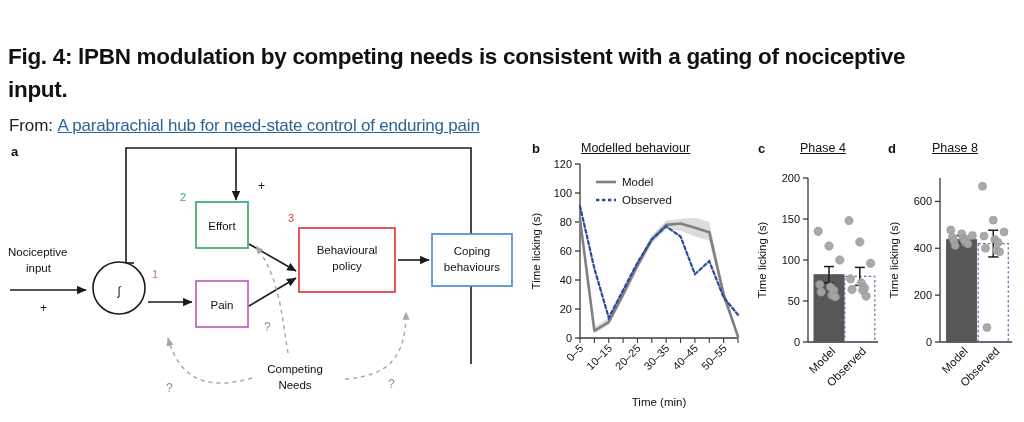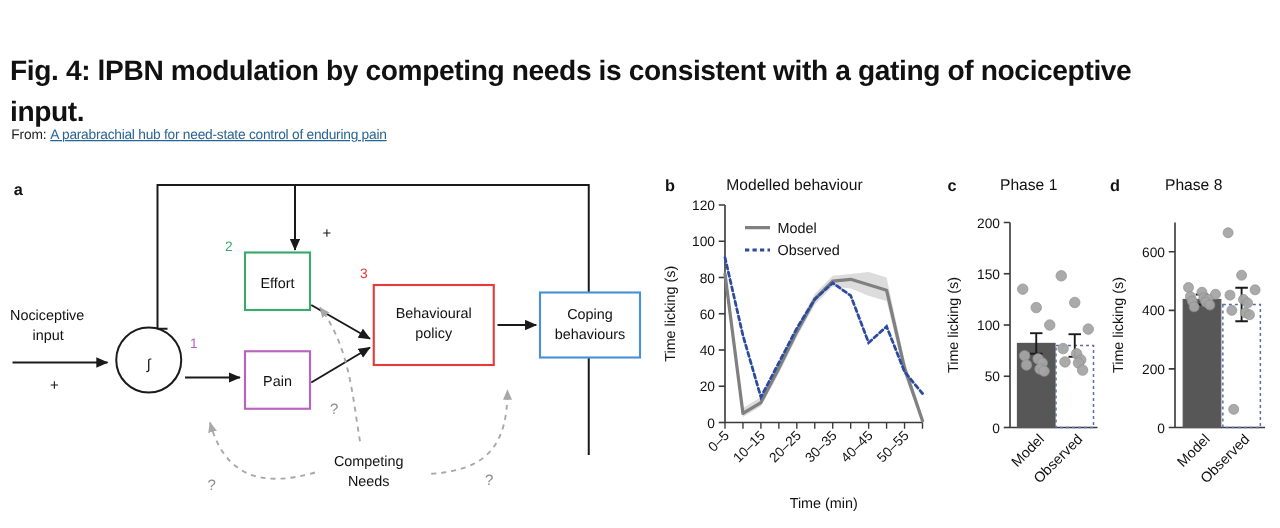--- a/index.html
+++ b/index.html
@@ -14,33 +14,33 @@
     position:relative;
   }
   #fig-title {
     position:absolute; left:8px; top:8px; width:940px;
     font-size:22.5px; font-weight:bold; line-height:33px;
     letter-spacing:-0.3px;
     color:#111111;
     margin-top:32px;
   }
   #fig-source {
-    position:absolute; left:9px; top:102px;
-    font-size:11px; color:#222; letter-spacing:-0.1px;
+    position:absolute; left:9px; top:116px;
+    font-size:17px; color:#222; letter-spacing:-0.1px;
   }
   #fig-source .link {
     color:#2a6496; text-decoration:underline; letter-spacing:-0.2px;
   }
 
   
   .panel-letter {
     position:absolute; font-size:13px; font-weight:bold; color:#111;
   }
   .panel-title {
-    position:absolute; font-size:12.5px; color:#111; white-space:nowrap;
+    position:absolute; font-size:12.5px; color:#111; white-space:nowrap;text-decoration:underline;
   }
 
   
   #panel-a { position:absolute; left:0; top:138px; width:520px; height:284px; }
   #panel-a svg { display:block; }
 
   .dgm-box-label { font-family:"Liberation Sans", sans-serif; font-size:11.5px; fill:#111; }
   .dgm-plain { font-family:"Liberation Sans", sans-serif; font-size:11.5px; fill:#111; }
   .dgm-num { font-family:"Liberation Sans", sans-serif; font-size:11px; }
   .dgm-q { font-family:"Liberation Sans", sans-serif; font-size:12px; fill:#8c8c8c; }
@@ -181,21 +181,21 @@
       <path d="M56,68.05000000000001L70.36363636363636,130.39999999999998L84.72727272727272,179.7L99.0909090909091,152.15L113.45454545454545,124.6L127.81818181818181,101.4L142.1818181818182,88.35L156.54545454545456,98.5L170.9090909090909,136.2L185.27272727272728,123.15L199.63636363636363,159.4L214,176.8" fill="none" stroke="#2c4a9e" stroke-width="2.2" stroke-dasharray="3.4,2.6" stroke-linecap="round"></path>
       <line x1="72" y1="44" x2="92" y2="44" stroke="#808080" stroke-width="2.6"></line>
       <text x="98" y="48" class="legend-label">Model</text>
       <line x1="72" y1="62" x2="92" y2="62" stroke="#2c4a9e" stroke-width="2.4" stroke-dasharray="3.4,2.6"></line>
       <text x="98" y="66" class="legend-label">Observed</text>
     </svg>
 </div>
 
 <div class="chart-panel" id="panel-c" style="left:752px; top:138px; width:136px; height:284px;">
   <span class="panel-letter" style="left:6px; top:3px;">c</span>
-  <span class="panel-title" style="left:48px; top:3px;">Phase 1</span>
+  <span class="panel-title" style="left:48px; top:3px;">Phase 4</span>
   <svg width="136" height="284" viewBox="0 0 136 284" xmlns="http://www.w3.org/2000/svg" id="svg-c">
       <path d="M56,40 L56,204" class="axis-line"></path>
       <line x1="51" y1="204" x2="56" y2="204" class="tick-line"></line>
       <text x="48" y="208" class="tick-label" text-anchor="end">0</text>
       <line x1="51" y1="163" x2="56" y2="163" class="tick-line"></line>
       <text x="48" y="167" class="tick-label" text-anchor="end">50</text>
       <line x1="51" y1="122" x2="56" y2="122" class="tick-line"></line>
       <text x="48" y="126" class="tick-label" text-anchor="end">100</text>
       <line x1="51" y1="81" x2="56" y2="81" class="tick-line"></line>
       <text x="48" y="85" class="tick-label" text-anchor="end">150</text>

